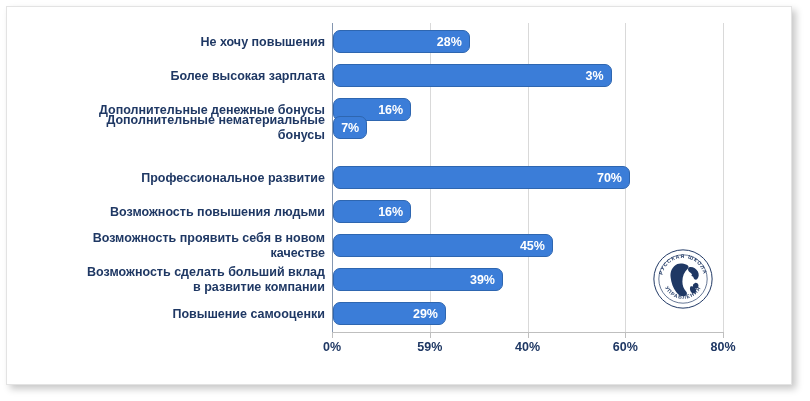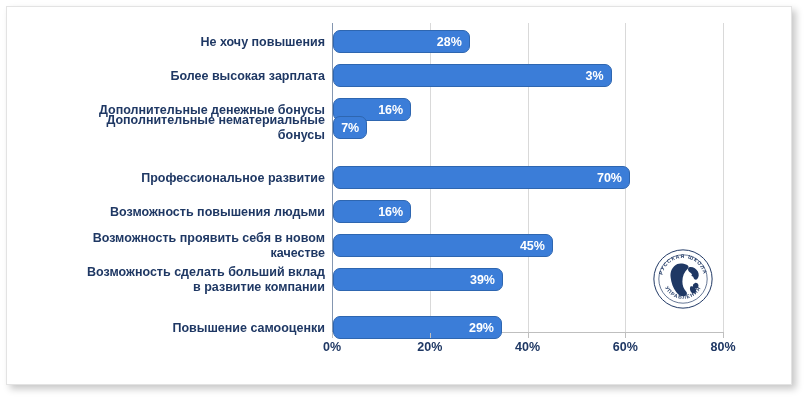--- a/index.html
+++ b/index.html
@@ -189,32 +189,32 @@
             <span class="bar-value">45%</span>
           </div>
         </div>
         <div class="row" style="top: 240px;">
           <div class="cat-label">Возможность сделать больший вклад
 в развитие компании</div>
           <div class="bar" style="width: 170px; background: rgb(59, 125, 216); border-color: rgb(46, 102, 176);">
             <span class="bar-value">39%</span>
           </div>
         </div>
-        <div class="row" style="top: 288px;">
+        <div class="row" style="top: 274px;">
           <div class="cat-label">Повышение самооценки</div>
-          <div class="bar" style="width: 169px; background: rgb(59, 125, 216); border-color: rgb(46, 102, 176);">
+          <div class="bar" style="width: 113px; background: rgb(59, 125, 216); border-color: rgb(46, 102, 176);">
             <span class="bar-value">29%</span>
           </div>
         </div>
       </div>
     <div id="ticks">
         <div class="tick-mark" style="left: 0px;"></div>
         <div class="tick-label" style="left: 0px;">0%</div>
         <div class="tick-mark" style="left: 97.75px;"></div>
-        <div class="tick-label" style="left: 97.75px;">20%</div>
+        <div class="tick-label" style="left: 97.75px;">59%</div>
         <div class="tick-mark" style="left: 195.5px;"></div>
         <div class="tick-label" style="left: 195.5px;">40%</div>
         <div class="tick-mark" style="left: 293.25px;"></div>
         <div class="tick-label" style="left: 293.25px;">60%</div>
         <div class="tick-mark" style="left: 391px;"></div>
         <div class="tick-label" style="left: 391px;">80%</div>
       </div>
   </div>
 
   <div id="watermark-logo">

